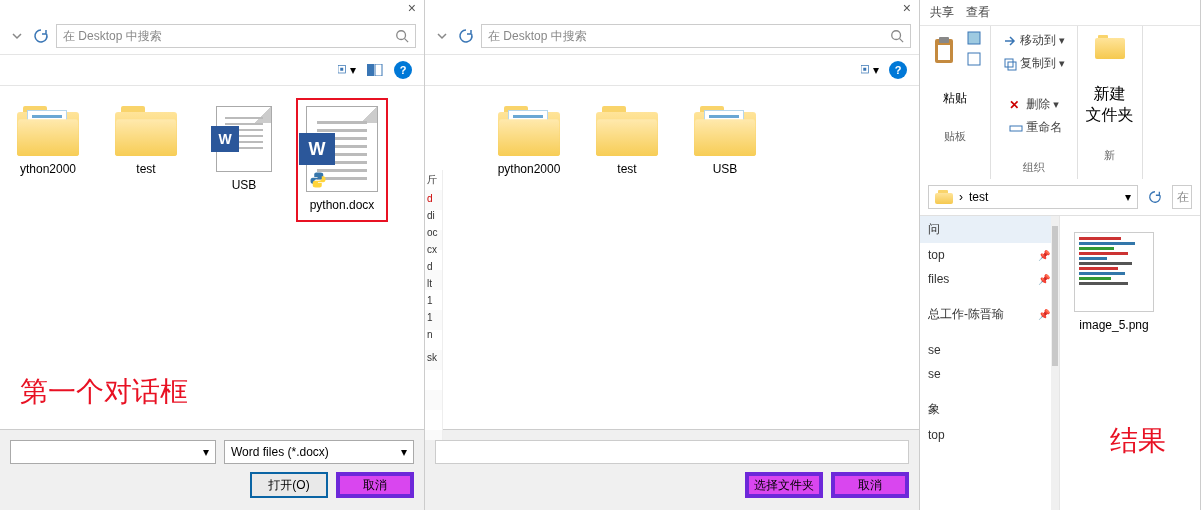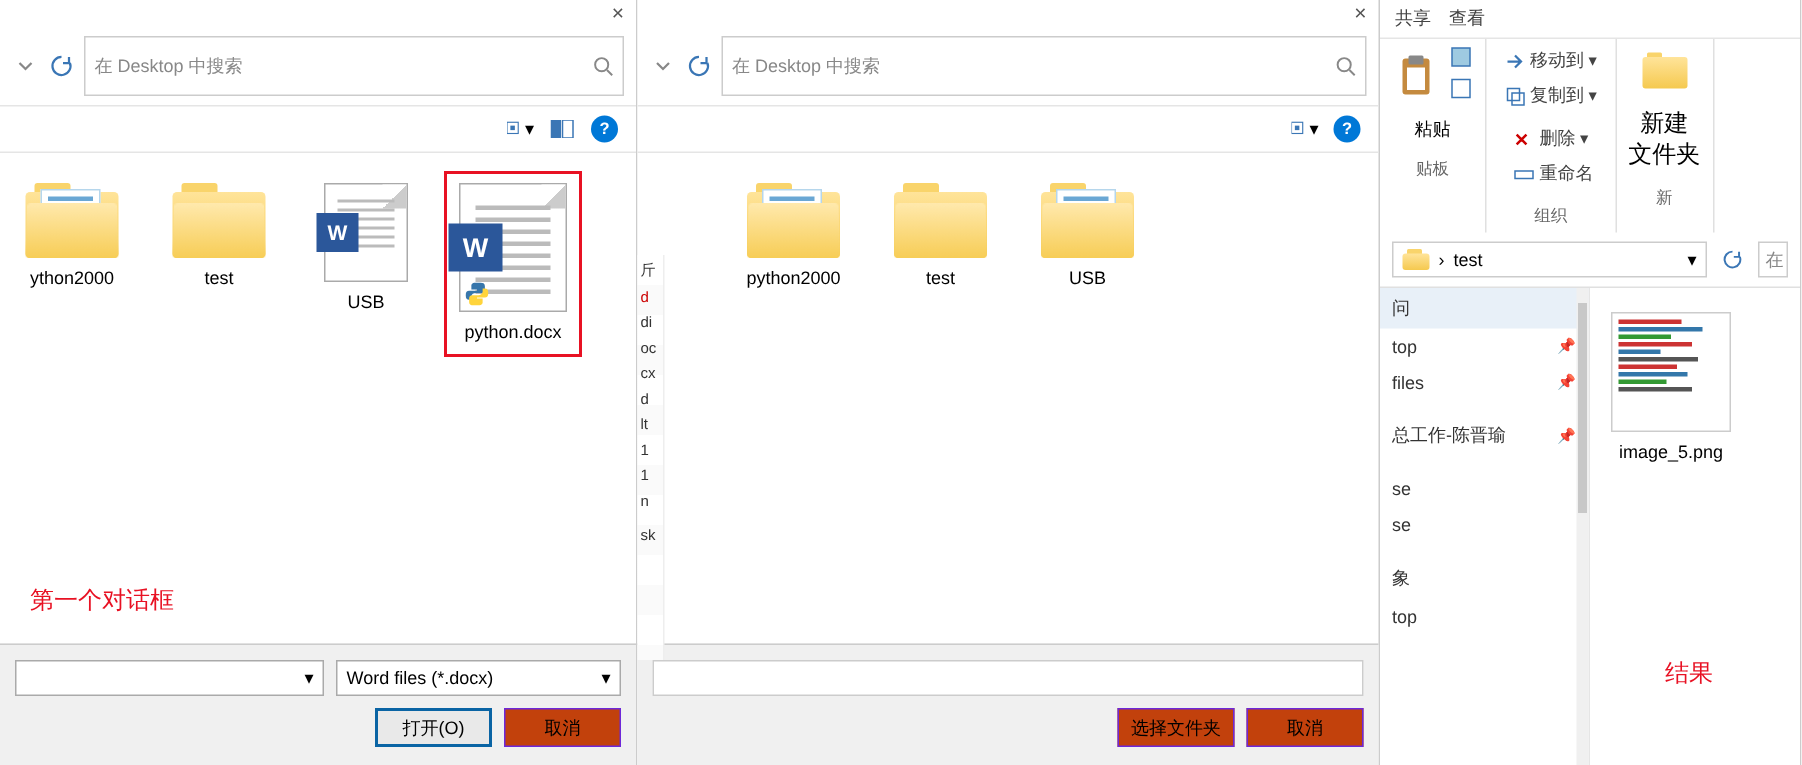--- a/index.html
+++ b/index.html
@@ -6,21 +6,21 @@
 body{background:#fff;width:1201px;height:510px;overflow:hidden;position:relative}
 .root{display:flex;height:100%}
 .pane{position:relative;border-right:1px solid #ccc;background:#fff;display:flex;flex-direction:column}
 .pane1{width:425px}.pane2{width:495px}.pane3{flex:1}
 .closebar{height:18px;position:relative}
 .closebar .x{position:absolute;right:8px;top:0;font-size:14px;color:#555}
 .toolbar{display:flex;align-items:center;padding:6px 8px;gap:4px;border-bottom:1px solid #e5e5e5}
 .chev{width:18px;height:22px;display:flex;align-items:center;justify-content:center;color:#888;cursor:default}
 .chev svg{width:10px;height:10px}
 .refresh{width:22px;height:22px;display:flex;align-items:center;justify-content:center}
-.search{flex:1;border:1px solid #ccc;height:40px;display:flex;align-items:center;padding:0 6px;color:#888;gap:6px}
+.search{flex:1;border:1px solid #ccc;height:24px;display:flex;align-items:center;padding:0 6px;color:#888;gap:6px}
 .search .mag{width:14px;height:14px}
 .viewopts{display:flex;justify-content:flex-end;align-items:center;gap:10px;padding:6px 12px;border-bottom:1px solid #e5e5e5}
 .viewopts .ico{width:18px;height:18px;display:flex;align-items:center;justify-content:center}
 .help{width:18px;height:18px;border-radius:50%;background:#0078d7;color:#fff;display:flex;align-items:center;justify-content:center;font-weight:bold;font-size:11px}
 .filearea{flex:1;padding:14px 4px;display:flex;flex-wrap:wrap;align-content:flex-start;gap:10px;position:relative;overflow:hidden}
 .item{width:88px;display:flex;flex-direction:column;align-items:center;gap:6px;padding:6px 2px;text-align:center}
 .item.sel{outline:2px solid #e81123}
 .fname{word-break:break-all;line-height:1.3}
 .folder{width:62px;height:50px;position:relative}
 .folder .tab{position:absolute;top:0;left:6px;width:24px;height:10px;background:#f9d46b;border-radius:2px 2px 0 0}
@@ -30,33 +30,33 @@
 .folder .papers::before{content:"";position:absolute;top:4px;left:4px;right:4px;height:3px;background:#6aa7d4;box-shadow:0 6px 0 #6aa7d4,0 12px 0 #6aa7d4,0 18px 0 #6aa7d4}
 .docx{width:56px;height:66px;position:relative;background:#fff;border:1px solid #aaa}
 .docx.big{width:72px;height:86px}
 .docx .fold{position:absolute;top:0;right:0;width:16px;height:16px;background:linear-gradient(135deg,#fff 50%,#ccc 50%)}
 .docx .lines{position:absolute;top:10px;left:8px;right:8px;bottom:10px}
 .docx.big .lines{top:14px;left:10px;right:10px;bottom:14px}
 .docx .lines span{display:block;height:2px;background:#bbb;margin-bottom:4px}
 .docx.big .lines span{height:3px;margin-bottom:5px}
 .docx .wbadge{position:absolute;left:-6px;top:50%;transform:translateY(-50%);width:28px;height:26px;background:#2b579a;color:#fff;display:flex;align-items:center;justify-content:center;font-weight:bold;font-size:14px}
 .docx.big .wbadge{width:36px;height:32px;font-size:18px;left:-8px}
-.caption{color:#e81123;font-size:16px;position:absolute}
+.caption{color:#e81123;font-size:28px;position:absolute}
 .footer{border-top:1px solid #ccc;background:#f0f0f0;padding:10px 10px 12px}
 .frow{display:flex;gap:8px;justify-content:flex-end;margin-top:8px}
 .frow:first-child{margin-top:0}
 .combo{border:1px solid #aaa;background:#fff;height:24px;display:flex;align-items:center;justify-content:space-between;padding:0 6px}
 .combo.filename{flex:1}
 .combo.filter{width:190px}
-.btn{min-width:78px;height:26px;border:1px solid #6d28d9;background:#c2410c;display:flex;align-items:center;justify-content:center;cursor:pointer}
+.btn{min-width:78px;height:26px;border:4px solid #6d28d9;background:#d946ef;display:flex;align-items:center;justify-content:center;cursor:pointer}
 .btn.primary{border:2px solid #0a64a4;background:#e9e9e9}
 .pathbox{flex:1;border:1px solid #ccc;height:24px;background:#fff}
 .rtabs{display:flex;gap:12px;padding:4px 10px;color:#444}
 .rgroups{display:flex;border-top:1px solid #e5e5e5}
-.rgrp{border-right:1px solid #e0e0e0;padding:4px 8px 2px;display:flex;flex-direction:column;align-items:center;gap:8px}
+.rgrp{border-right:1px solid #e0e0e0;padding:4px 8px 2px;display:flex;flex-direction:column;align-items:center;gap:20px}
 .rgrp .icons{display:flex;gap:4px;align-items:center}
 .rgrp .lbl{font-size:11px;color:#666;padding:2px 0}
 .rbtn{display:flex;align-items:center;gap:3px;padding:2px 4px;font-size:11px;color:#444}
 .rbtn .ic{width:14px;height:14px;display:inline-block}
 .bigico{width:34px;height:34px;display:flex;align-items:center;justify-content:center}
 .foldersmall{width:30px;height:24px;position:relative}
 .foldersmall .t{position:absolute;top:0;left:3px;width:10px;height:5px;background:#f9d46b;border-radius:1px 1px 0 0}
 .foldersmall .b{position:absolute;top:3px;left:0;right:0;bottom:0;background:linear-gradient(#ffe49a,#f5c94f);border-radius:2px}
 .addressbar{display:flex;align-items:center;gap:6px;padding:6px 8px;border-bottom:1px solid #e0e0e0}
 .addr{flex:1;border:1px solid #ccc;height:24px;display:flex;align-items:center;padding:0 6px;gap:6px}

